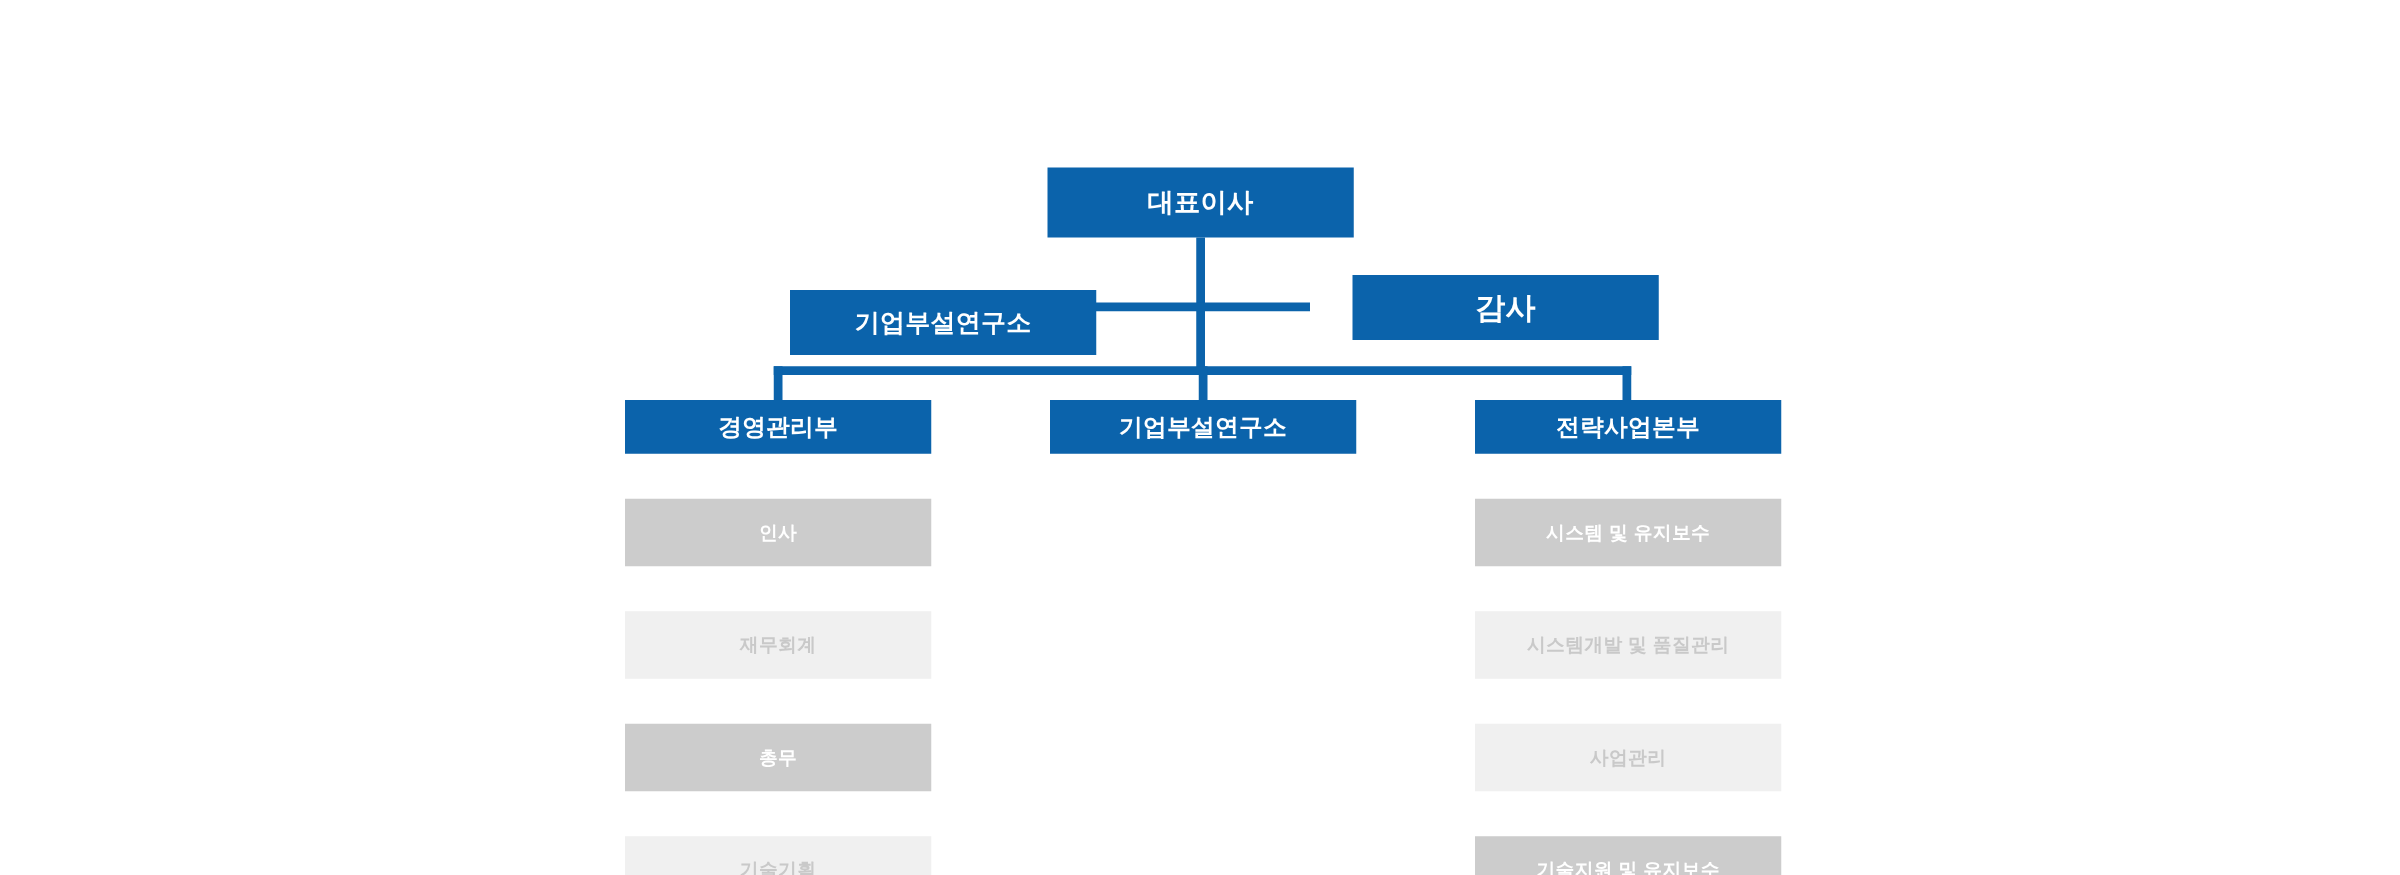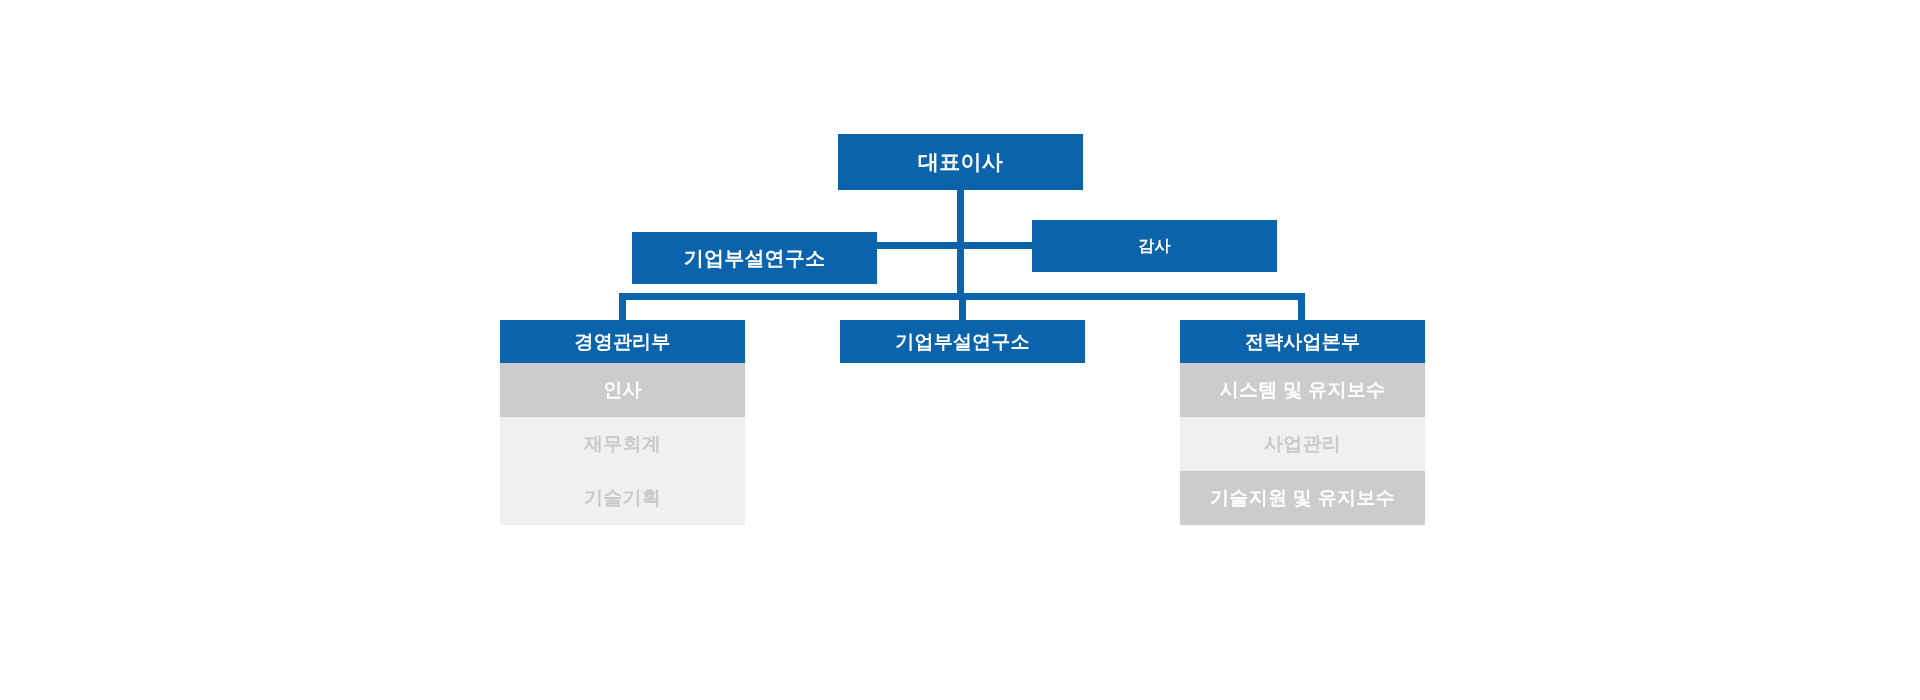--- a/index.html
+++ b/index.html
@@ -51,25 +51,25 @@
   
   .node-staff-left {
     left: 632px;
     top: 232px;
     width: 245px;
     height: 52px;
     font-size: 20px;
     z-index: 3;
   }
   .node-staff-right {
-    left: 1032px;
+    left: 1082px;
     top: 220px;
     width: 245px;
     height: 52px;
-    font-size: 16px;
+    font-size: 24px;
     z-index: 3;
   }
 
   
   .line {
     position: absolute;
     background: #0b63ab;
     z-index: 1;
   }
   .line-v { width: 7px; }
@@ -113,24 +113,25 @@
 
   .division-items { display: block; }
 
   .division-item {
     box-sizing: border-box;
     height: 54px;
     display: flex;
     align-items: center;
     justify-content: center;
     text-align: center;
-    font-size: 19px;
+    font-size: 15px;
     font-weight: bold;
     letter-spacing: 0.3px;
     padding: 16px 6px;
+    margin-top: 36px;
   }
   
   .division-item.tone-dark {
     background: #cccccc;
     color: #ffffff;
   }
   
   .division-item.tone-light {
     background: #f0f0f0;
     color: #c9c9c9;
@@ -153,30 +154,32 @@
 
   <div class="node node-primary node-staff-left">기업부설연구소</div>
 
   <div class="node node-primary node-staff-right">감사</div>
 
   <div class="division division-1">
     <div class="division-header">경영관리부</div>
     <div class="division-items">
       <div class="division-item tone-dark">인사</div>
       <div class="division-item tone-light">재무회계</div>
+      <div class="division-item tone-dark">총무</div>
       <div class="division-item tone-light">기술기획</div>
     </div>
   </div>
 
   <div class="division division-2">
     <div class="division-header">기업부설연구소</div>
   </div>
 
   <div class="division division-3">
     <div class="division-header">전략사업본부</div>
     <div class="division-items">
       <div class="division-item tone-dark">시스템 및 유지보수</div>
+      <div class="division-item tone-light">시스템개발 및 품질관리</div>
       <div class="division-item tone-light">사업관리</div>
       <div class="division-item tone-dark">기술지원 및 유지보수</div>
     </div>
   </div>
 
 </div>
 
 </body></html>

